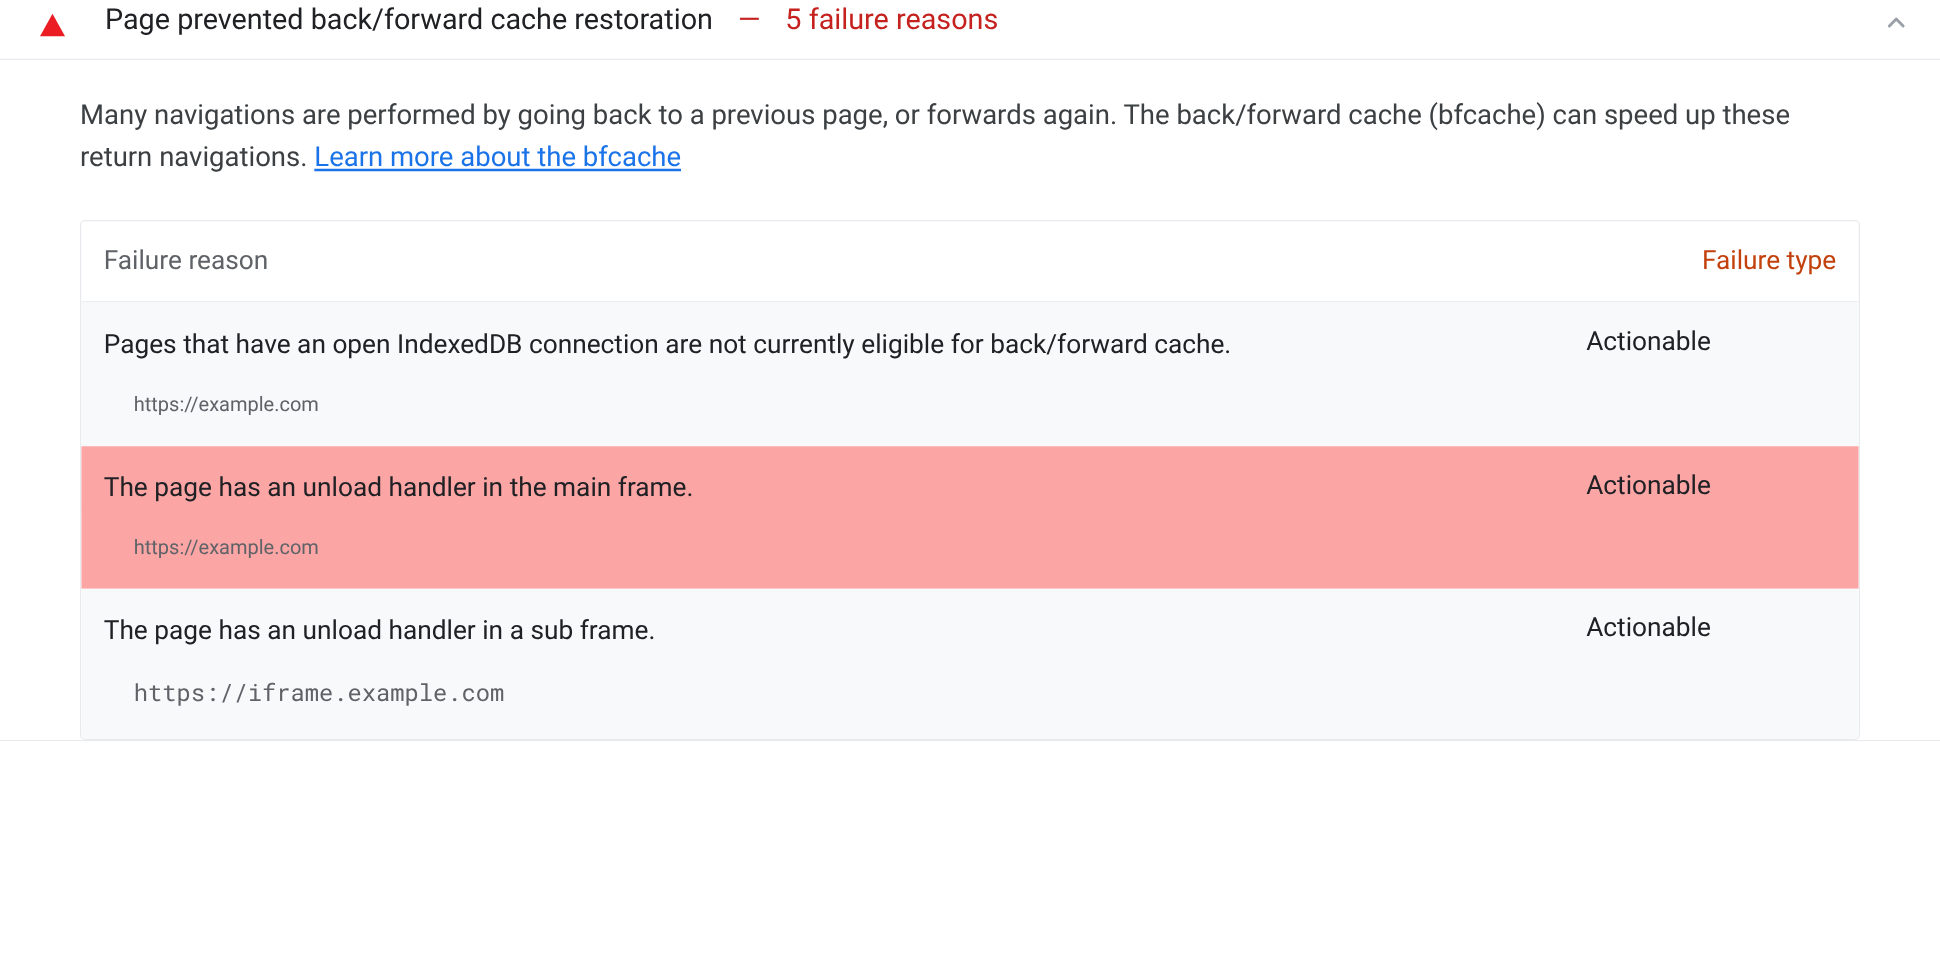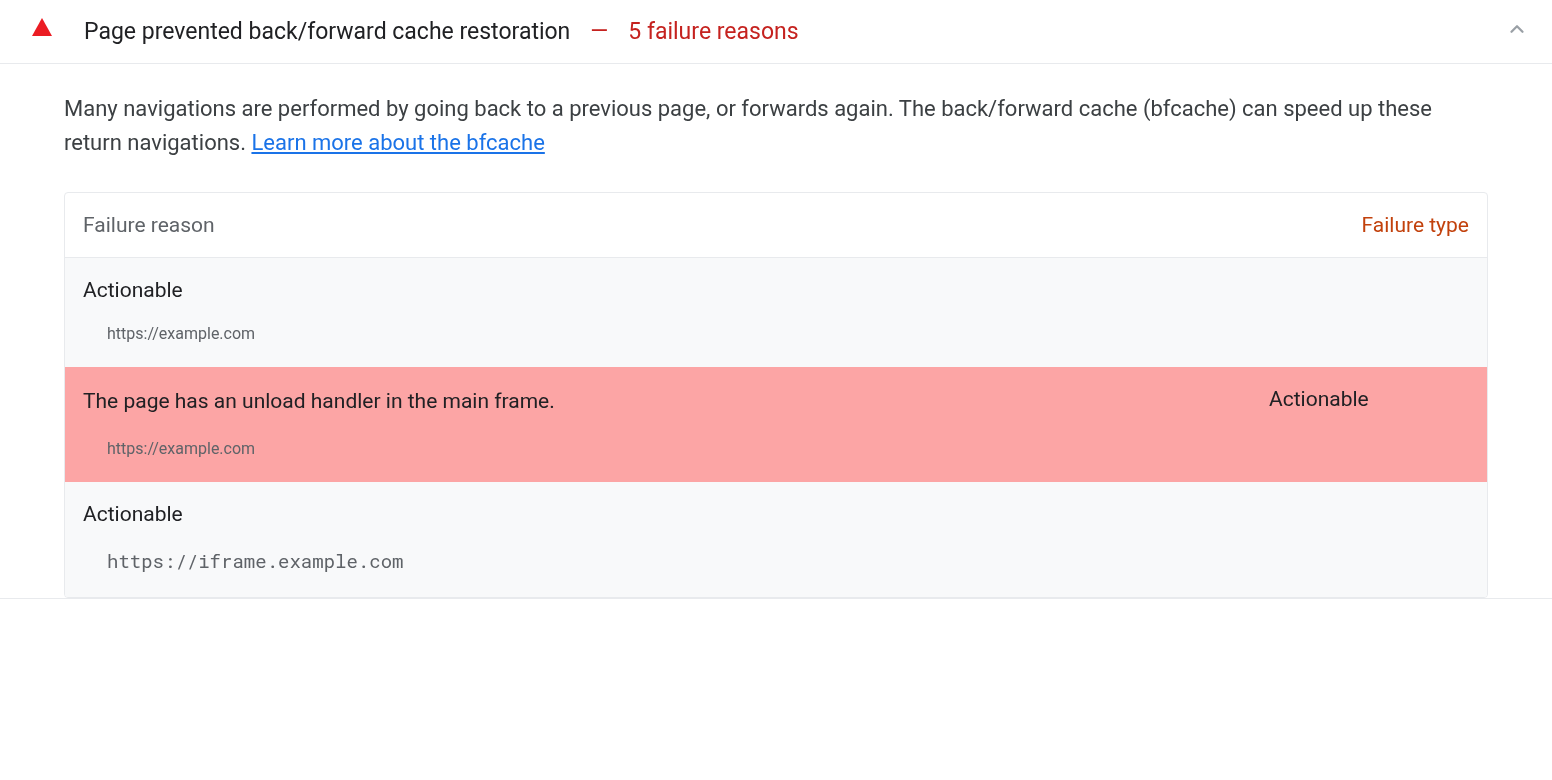--- a/index.html
+++ b/index.html
@@ -7,22 +7,22 @@
       padding: 0;
       box-sizing: border-box;
     }
     body {
       font-family: Roboto, -apple-system, BlinkMacSystemFont, "Segoe UI", Helvetica, Arial, sans-serif;
       background: #ffffff;
       color: #202124;
     }
     .audit-header {
       display: flex;
-      align-items: flex-start;
-      padding: 18px 24px 18px 32px;
+      align-items: flex-end;
+      padding: 2px 24px 18px 32px;
       border-bottom: 1px solid #e8eaed;
       gap: 18px;
     }
     .triangle-icon {
       width: 0;
       height: 0;
       border-left: 10px solid transparent;
       border-right: 10px solid transparent;
       border-bottom: 18px solid #eb1c23;
       flex-shrink: 0;
@@ -147,37 +147,39 @@
     </p>
 
     <div class="table-wrap">
       <div class="table-header">
         <div class="col-reason">Failure reason</div>
         <div class="col-type">Failure type</div>
       </div>
       <div id="table-body">
           <div class="table-row row-0">
             <div class="row-top">
+              <div class="reason-text">Pages that have an open IndexedDB connection are not currently eligible for back/forward cache.</div>
               <div class="type-text">Actionable</div>
             </div>
             <div class="url-list">
               <div class="url-item">https://example.com</div>
             </div>
           </div>
           <div class="table-row row-1">
             <div class="row-top">
               <div class="reason-text">The page has an unload handler in the main frame.</div>
               <div class="type-text">Actionable</div>
             </div>
             <div class="url-list">
               <div class="url-item">https://example.com</div>
             </div>
           </div>
           <div class="table-row row-2">
             <div class="row-top">
+              <div class="reason-text">The page has an unload handler in a sub frame.</div>
               <div class="type-text">Actionable</div>
             </div>
             <div class="url-list">
               <div class="url-mono">https://iframe.example.com</div>
             </div>
           </div>
         </div>
     </div>
   </div>
 </div>

